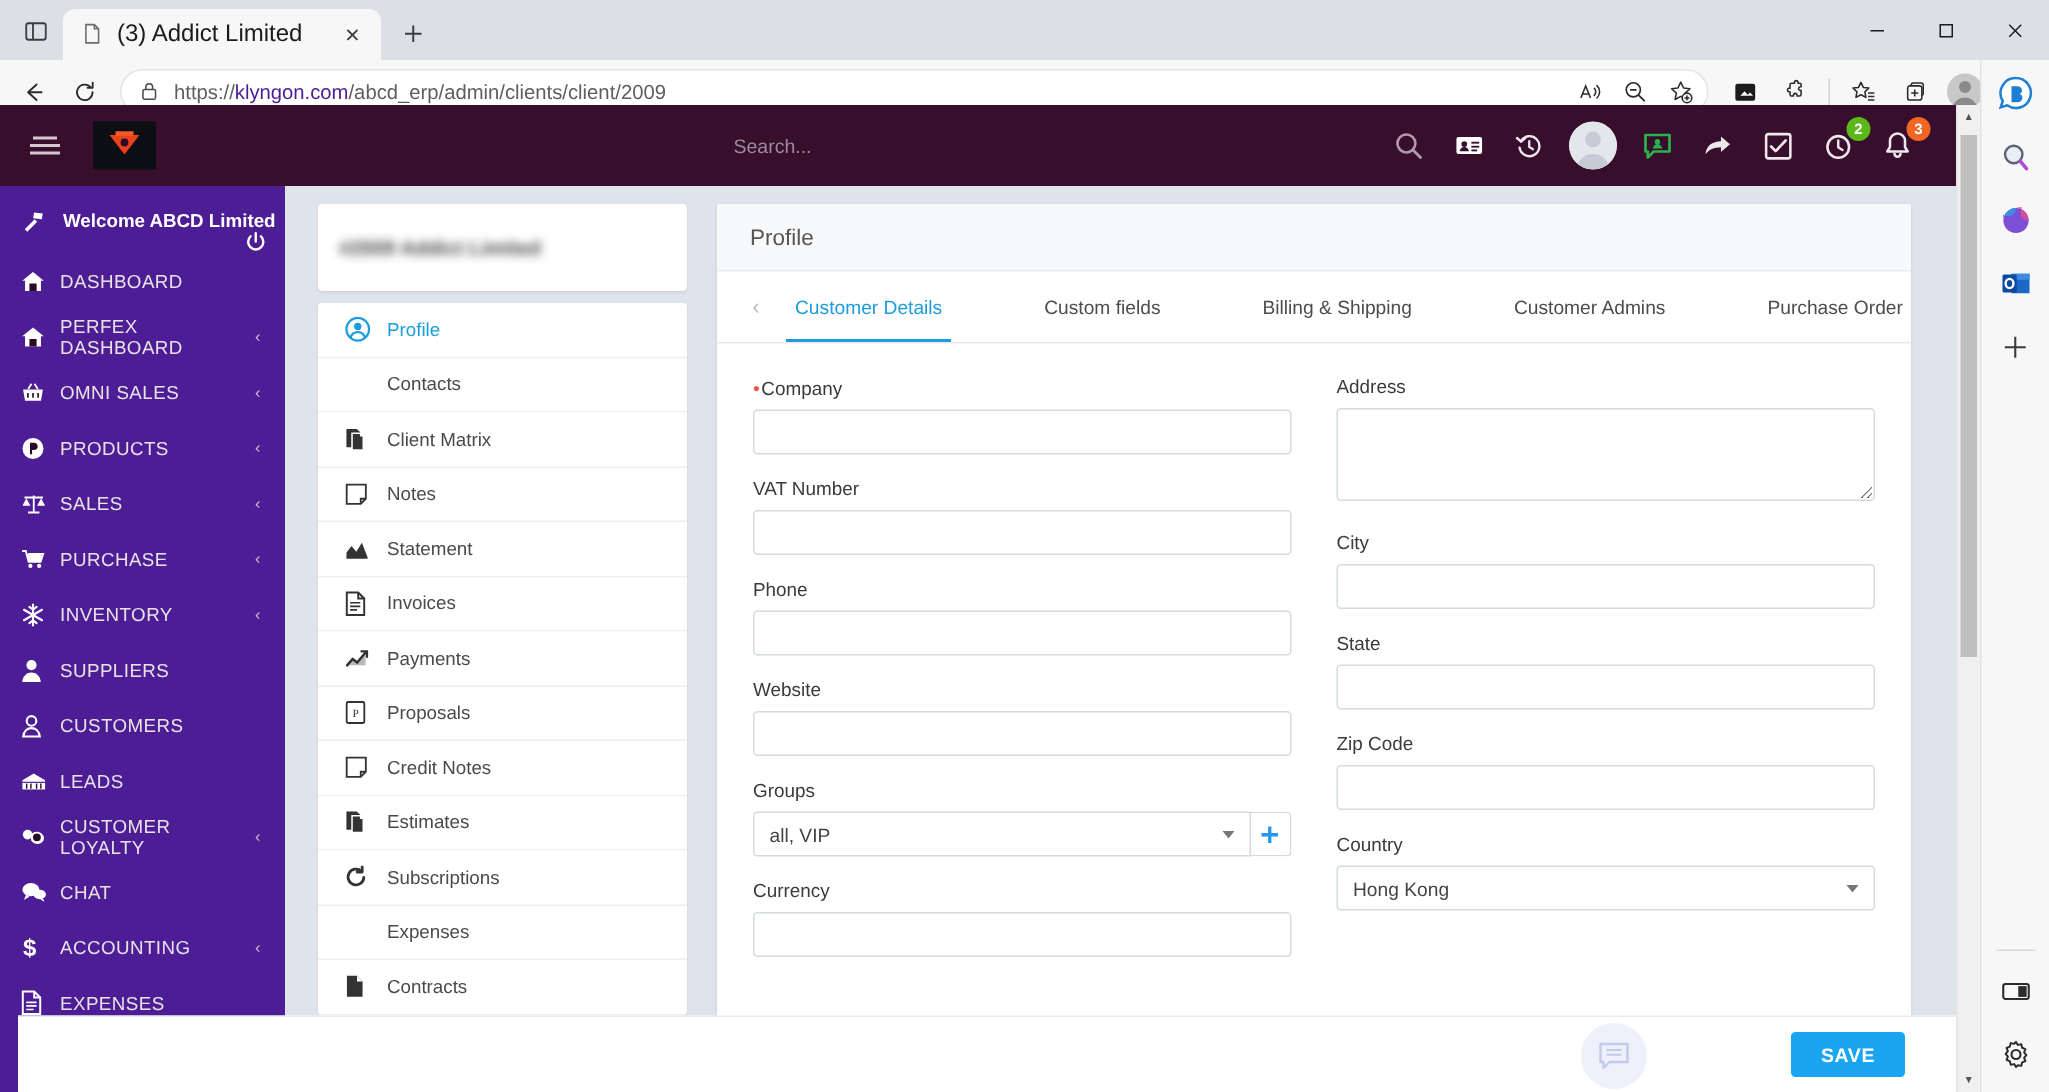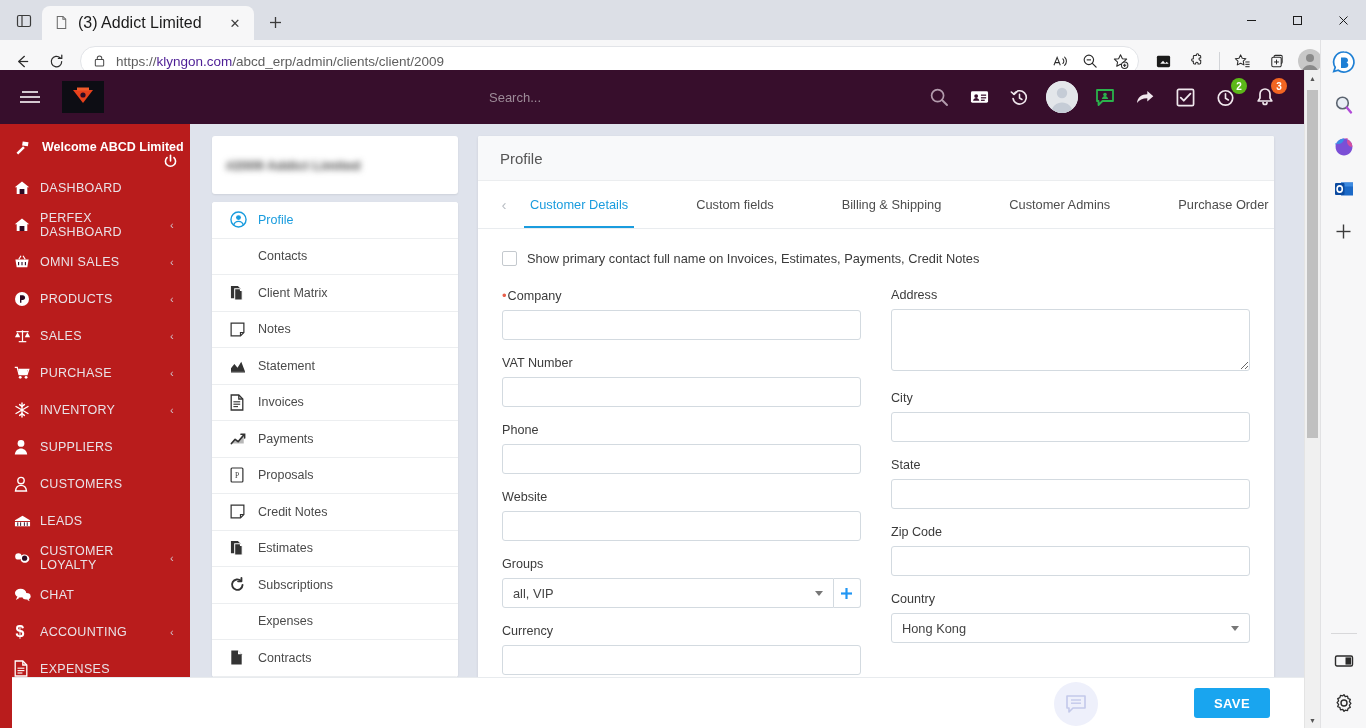--- a/index.html
+++ b/index.html
@@ -121,21 +121,21 @@
   .tb-avatar { width: 32px; height: 32px; border-radius: 50%; background: #e3e6ea; overflow: hidden; display: flex; align-items: flex-end; justify-content: center; }
   .tb-badge {
     position: absolute; top: -6px; right: -9px; min-width: 16px; height: 16px;
     border-radius: 8px; font-size: 10px; font-weight: bold; color: #fff;
     display: flex; align-items: center; justify-content: center; padding: 0 4px;
   }
 
   
   .left-nav {
     position: absolute; left: 0; top: 54px; width: 190px; height: 604px;
-    background: #b91c1c; overflow: hidden;
+    background: #4c1d95; overflow: hidden;
   }
   .welcome {
     display: flex; align-items: center; gap: 10px; padding: 14px 0 2px 14px;
     color: #ffffff; font-size: 12.5px; font-weight: bold; position: relative;
   }
   .power-row { display: flex; justify-content: flex-end; padding-right: 12px; margin-top: -4px; }
   .nav-item {
     display: flex; align-items: center; height: 37px; padding-left: 14px;
     color: #e9e2e7; font-size: 12.5px; letter-spacing: .3px;
   }
@@ -818,24 +818,20 @@
             <span class="pp-tab">Custom fields</span>
             <span class="pp-tab">Billing &amp; Shipping</span>
             <span class="pp-tab">Customer Admins</span>
             <span class="pp-tab">Purchase Order</span>
             <span class="pp-tab">Preview</span>
             <span class="pp-tab">Commission</span>
           </div>
 
       </div>
       <div class="pp-body">
-        <div class="chk-row">
-          <span class="chk"></span>
-          <span class="chk-label">Show primary contact full name on Invoices, Estimates, Payments, Credit Notes</span>
-        </div>
         <div class="cols">
           <div class="col" id="left-col">
               <div class="fgroup"><label class="flabel"><span class="req">•</span><span>Company</span></label><input class="finput" type="text" value="" style=""></div>
               <div class="fgroup"><label class="flabel"><span>VAT Number</span></label><input class="finput" type="text" value="" style=""></div>
               <div class="fgroup"><label class="flabel"><span>Phone</span></label><input class="finput" type="text" value="" style=""></div>
               <div class="fgroup"><label class="flabel"><span>Website</span></label><input class="finput" type="text" value="" style=""></div>
               <div class="fgroup">
                 <label class="flabel"><span>Groups</span></label>
                 <div class="input-addon">
                   <div class="select-like">

